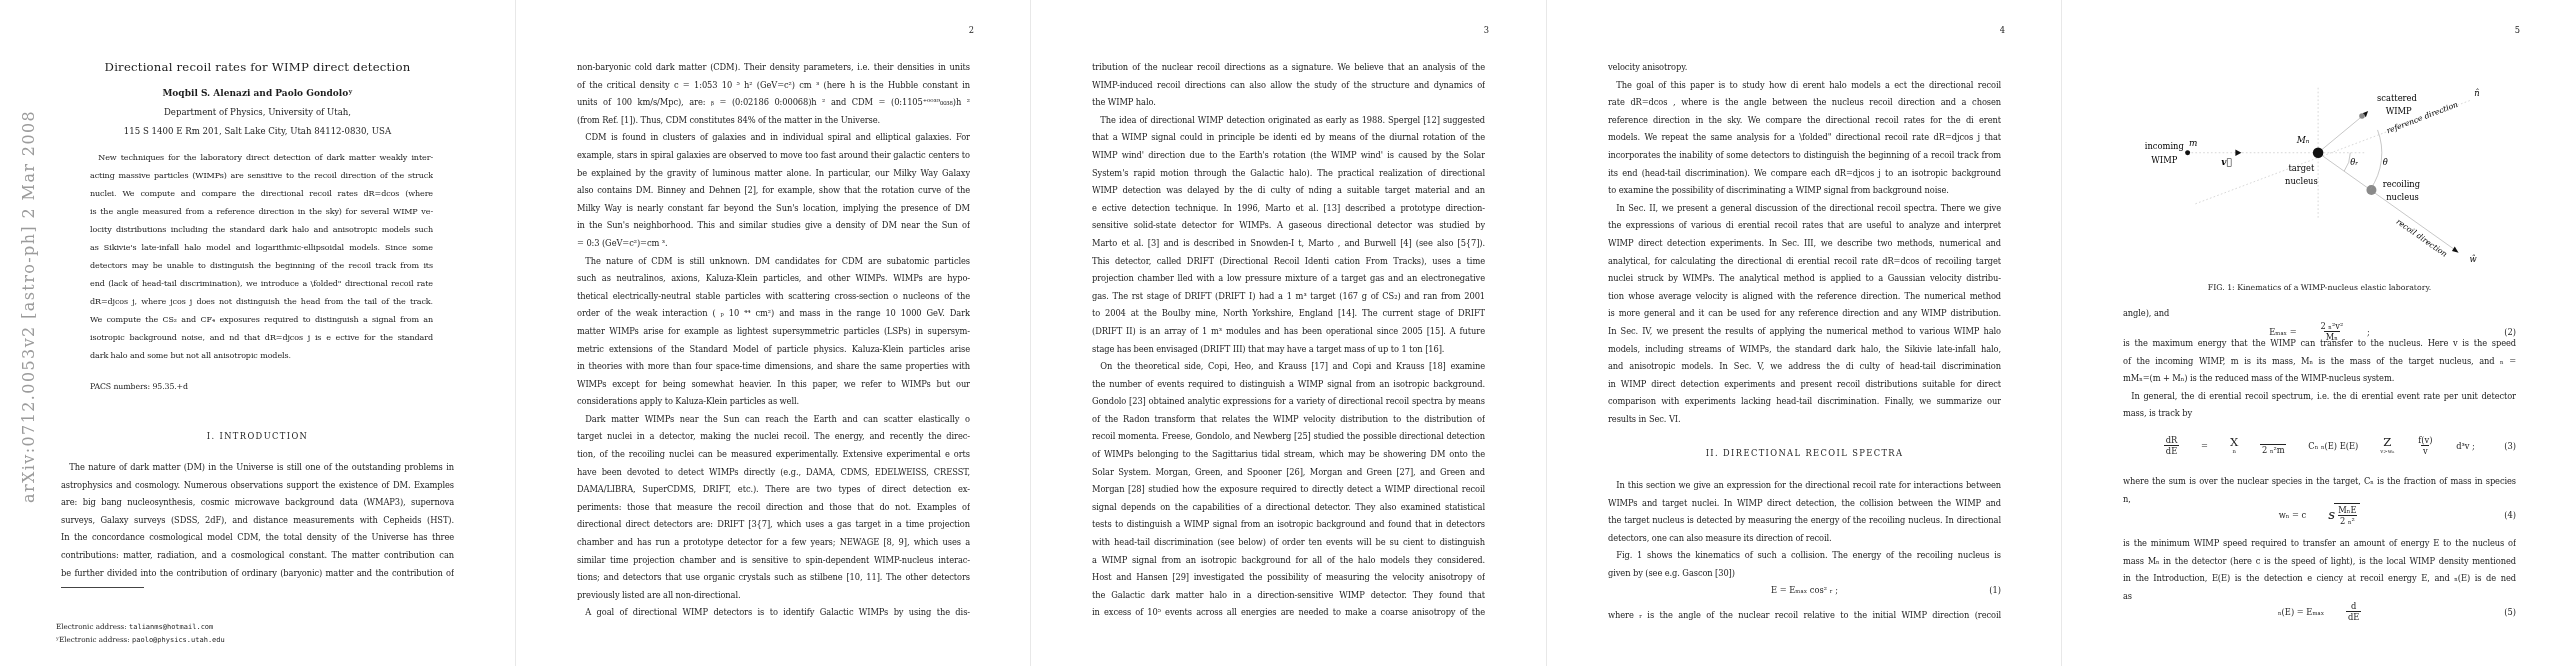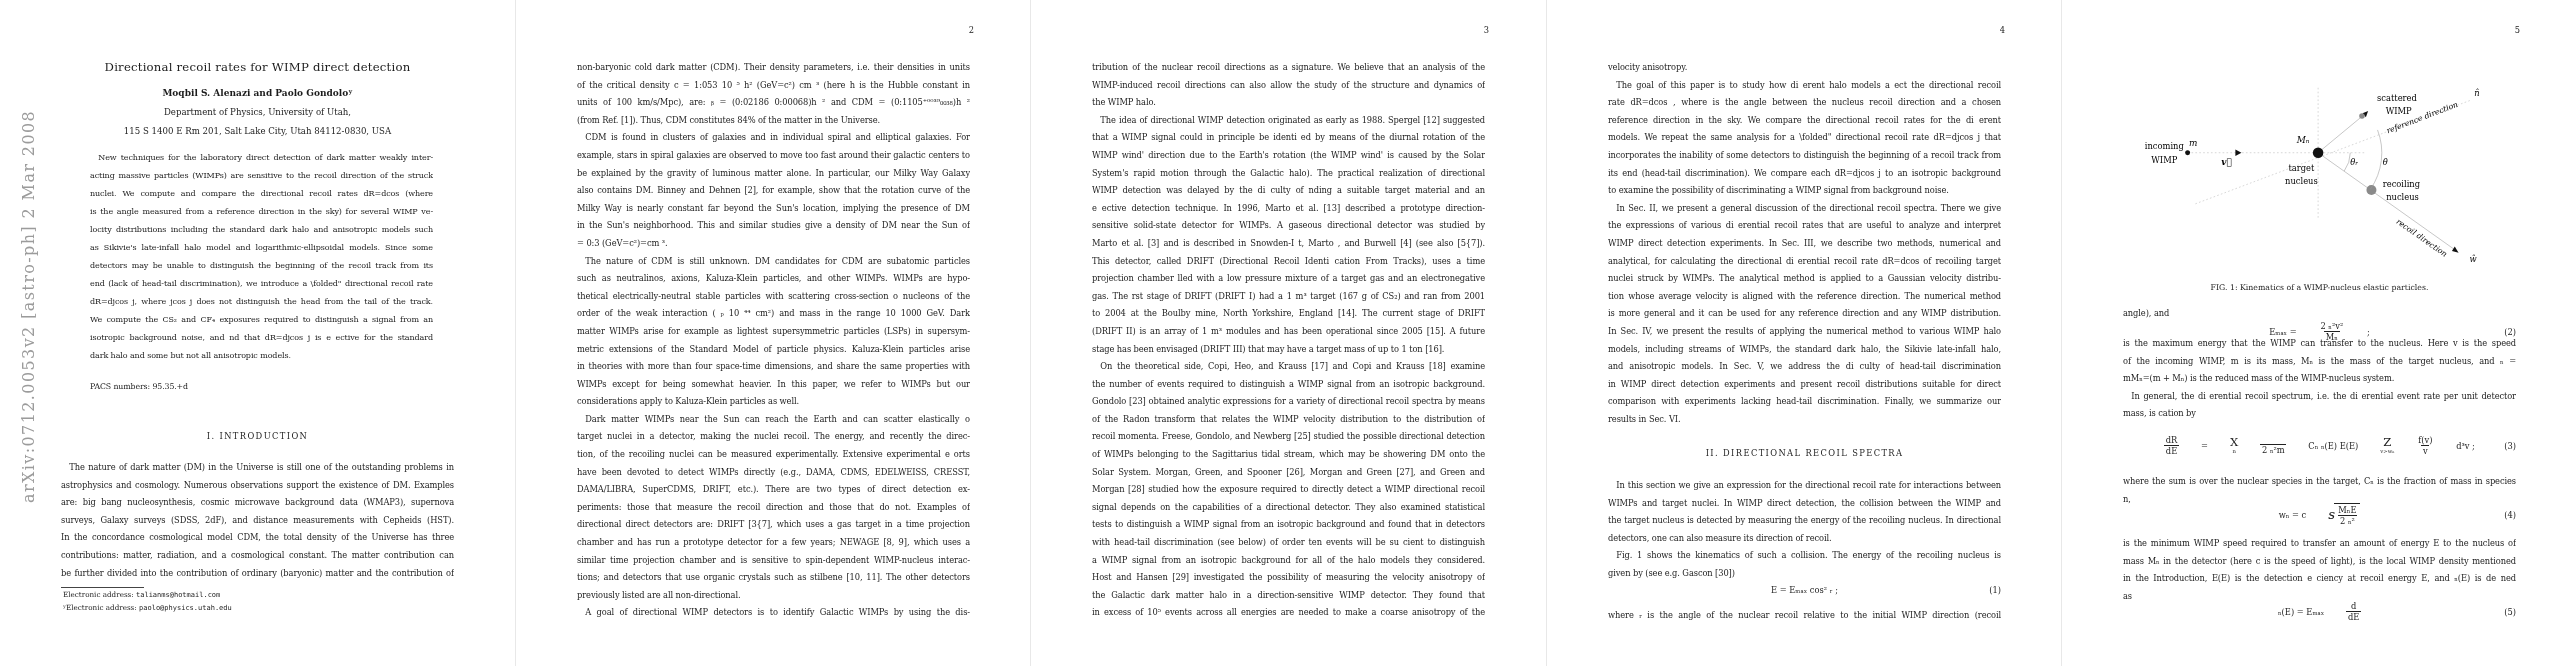--- a/index.html
+++ b/index.html
@@ -14,21 +14,21 @@
       text-align:justify;text-align-last:justify;overflow:hidden;white-space:nowrap;}
   .ln.short{text-align-last:left;}
   .ln.ind{text-indent:8.3px;}
   .abs .ln{height:18px;line-height:18px;font-size:8px;}
   .title{font-size:11.7px;letter-spacing:0.2px;}
   .authors{font-size:9px;font-weight:bold;}
   .affil{font-size:8.6px;}
   .pacs{font-size:7.8px;text-align:left;}
   .heading{font-size:8.3px;letter-spacing:1.4px;}
   .fnrule{position:absolute;left:61px;top:587px;width:83px;border-top:0.6px solid #444;}
-  .fn{position:absolute;left:63px;font-size:7.2px;line-height:8px;white-space:nowrap;}
+  .fn{position:absolute;left:56px;font-size:7.2px;line-height:19px;white-space:nowrap;margin-top:26px;}
   .fn .mail{font-family:"DejaVu Sans Mono","Liberation Mono",monospace;font-size:7px;}
   .sidebar{position:absolute;left:19px;top:503px;transform:rotate(-90deg);transform-origin:0 0;
            white-space:nowrap;font-size:16px;letter-spacing:1.4px;color:#9b9b9b;}
   
   .eqrow{position:absolute;left:61px;width:393px;display:flex;justify-content:center;
          align-items:center;gap:22px;font-size:8.3px;white-space:nowrap;}
   .eqrow .lbl{position:absolute;right:0;top:50%;transform:translateY(-50%);}
   .frac{display:inline-flex;flex-direction:column;align-items:center;line-height:1.25;}
   .frac .num{padding:0 1.7px;min-height:7.8px;}
   .frac .den{border-top:0.6px solid #222;padding:0 1.7px;}
@@ -248,42 +248,42 @@
         <text x="747" y="172" font-size="15" font-style="italic" text-anchor="middle">n̂</text>
         <text x="526" y="298" font-size="15" font-style="italic" text-anchor="middle">θᵣ</text>
         <text x="582" y="298" font-size="15" font-style="italic" text-anchor="middle">θ</text>
         <text x="611" y="337" font-size="15" text-anchor="middle">recoiling</text>
         <text x="613" y="361" font-size="15" text-anchor="middle">nucleus</text>
         <text x="645" y="432" font-size="14" font-style="italic" text-anchor="middle" transform="rotate(35 645 432)">recoil direction</text>
         <text x="740" y="472" font-size="15" font-style="italic" text-anchor="middle">ŵ</text>
       </svg>
     </div>
 
-    <div class="figcap" style="top:283px">FIG. 1: Kinematics of a WIMP-nucleus elastic particles.</div>
+    <div class="figcap" style="top:283px">FIG. 1: Kinematics of a WIMP-nucleus elastic laboratory.</div>
 
     <div class="col" style="top:305px">
       <div class="ln short">angle), and</div>
     </div>
 
     <div class="eqrow" style="top:321px">
       <span>Eₘₐₓ  =</span>
       <span class="frac">
         <span class="num">2 ₙ²v²</span>
         <span class="den">Mₙ</span>
       </span>
       <span>;</span>
       <span class="lbl">(2)</span>
     </div>
 
     <div class="col" style="top:335px">
       <div class="ln">is the maximum energy that the WIMP can transfer to the nucleus.  Here v is the speed</div>
       <div class="ln">of the incoming WIMP, m is its mass, Mₙ is the mass of the target nucleus, and  ₙ =</div>
       <div class="ln short">mMₙ=(m + Mₙ) is the reduced mass of the WIMP-nucleus system.</div>
       <div class="ln ind">In general, the di erential recoil spectrum, i.e. the di erential event rate per unit detector</div>
-      <div class="ln short">mass, is cation by</div>
+      <div class="ln short">mass, is track by</div>
     </div>
 
     <div class="eqrow" style="top:435px">
       <span class="frac">
         <span class="num">dR</span>
         <span class="den">dE</span>
       </span>
       <span>=</span>
       <span class="bigop">
         <span class="op">X</span>

